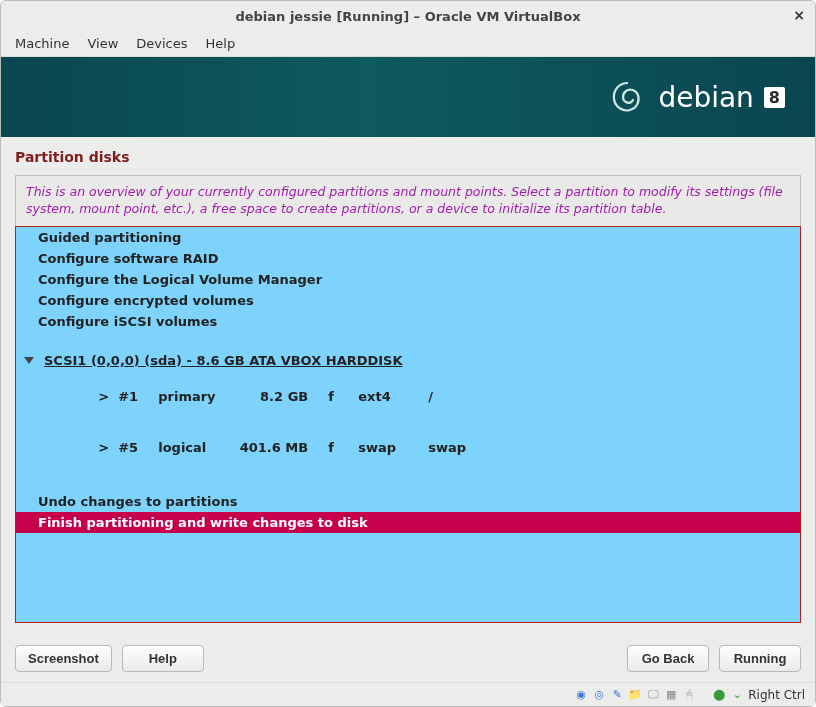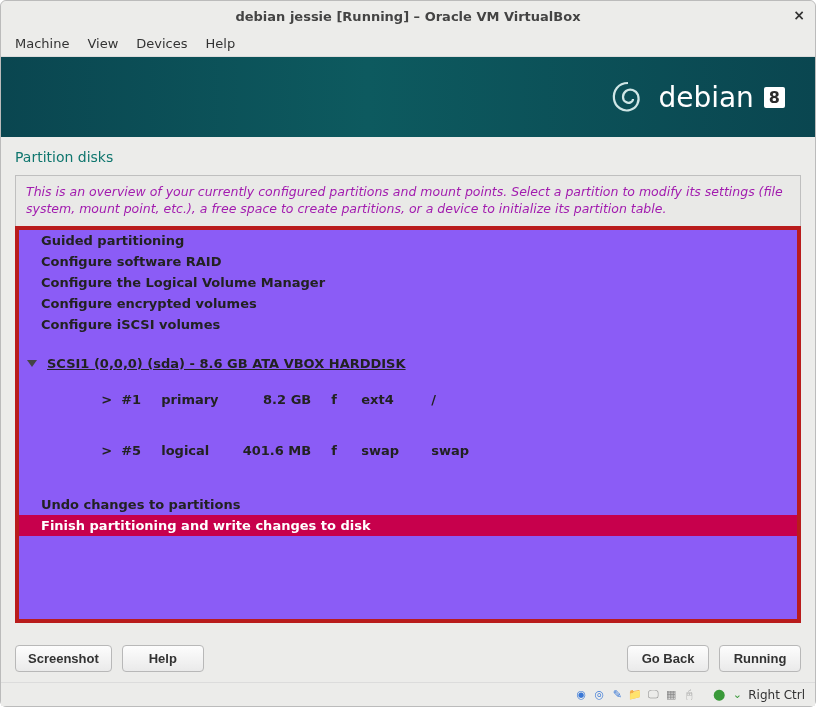--- a/index.html
+++ b/index.html
@@ -86,43 +86,43 @@
     padding: 1px 5px;
     border-radius: 2px;
     font-weight: bold;
   }
   .swirl {
     width: 40px; height: 40px;
     stroke: #cfe6e6; fill: none; stroke-width: 2.2;
   }
   .section-title {
     padding: 12px 14px 10px 14px;
-    font-weight: normal;
+    font-weight: bold;
     font-size: 14px;
-    color: #0f766e;
+    color: #7f1d1d;
   }
   .content-wrap {
     flex: 1;
     padding: 0 14px 10px 14px;
     display: flex;
     flex-direction: column;
   }
   .desc-box {
     border: 1px solid #bfbfbf;
     border-bottom: none;
     padding: 8px 10px;
     background: #e9e9e7;
     font-style: italic;
     color: #a21caf;
     font-size: 12.5px;
     line-height: 1.35;
   }
   .list-box {
-    border: 4px solid #b91c1c;
-    background: #8b5cf6;
+    border: 1px solid #b91c1c;
+    background: #7dd3fc;
     flex: 1;
     min-height: 360px;
     overflow: auto;
   }
   .row {
     padding: 3px 8px 3px 22px;
     font-size: 13px;
     font-weight: bold;
     color: #222;
     white-space: pre;

